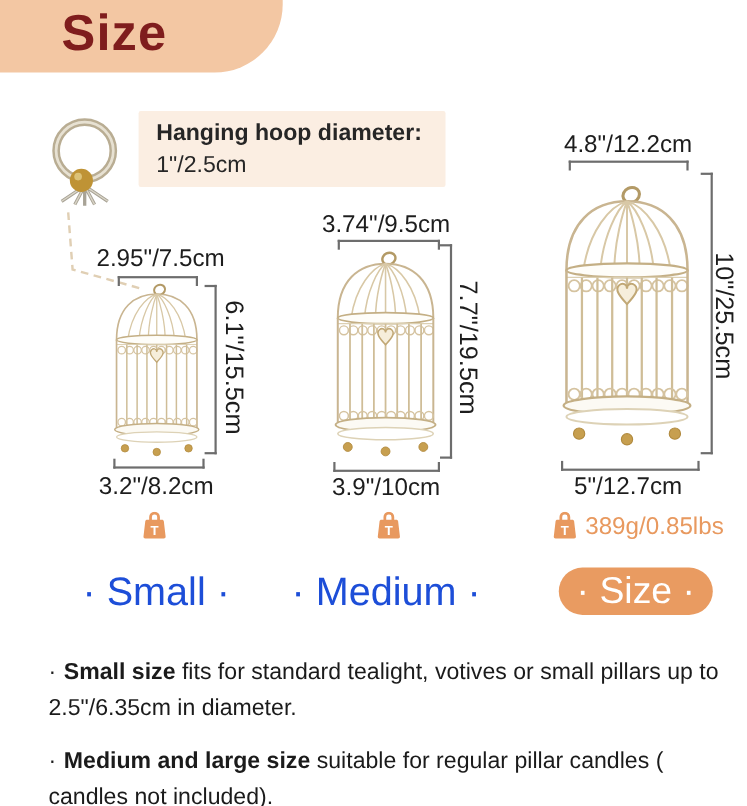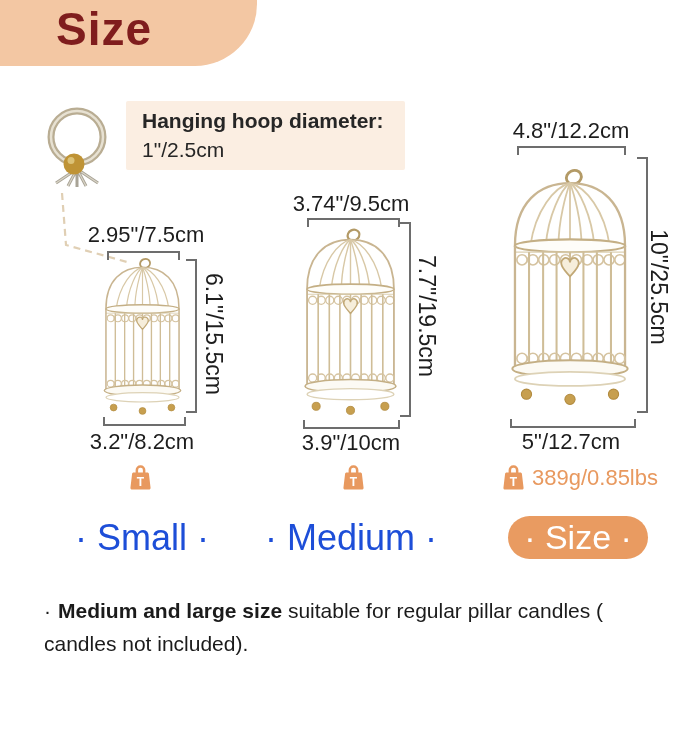--- a/index.html
+++ b/index.html
@@ -219,14 +219,15 @@
       <text x="11.5" y="21" font-size="12" font-weight="bold" fill="#ffffff" text-anchor="middle">T</text>
     </svg>
   <span>389g/0.85lbs</span>
 </div>
 
 <div class="size-label l-small">· Small ·</div>
 <div class="size-label l-medium">· Medium ·</div>
 <div class="pill">· Size ·</div>
 
 <div class="notes">
+  <p><span class="bullet">·</span><strong>Small size</strong><span> fits for standard tealight, votives or small pillars up to 2.5"/6.35cm in diameter.</span></p>
   <p><span class="bullet">·</span><strong>Medium and large size</strong><span> suitable for regular pillar candles ( candles not included).</span></p>
 </div>
 
 </body></html>

